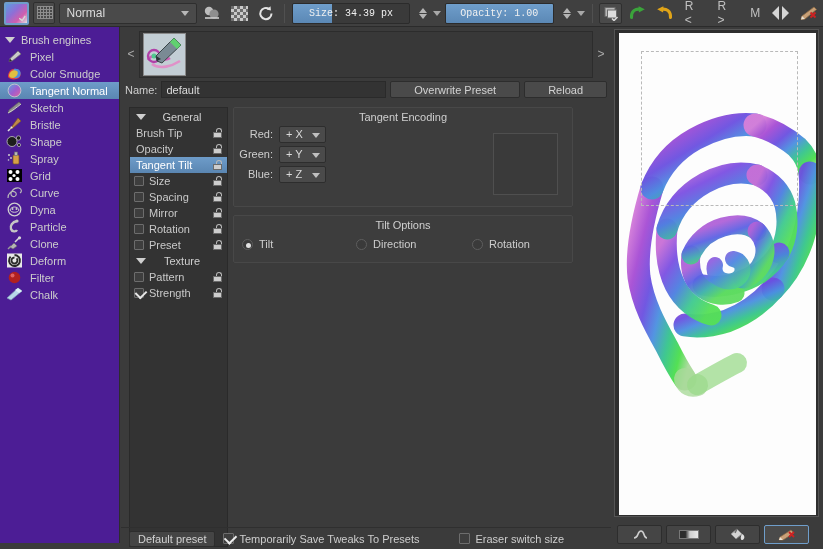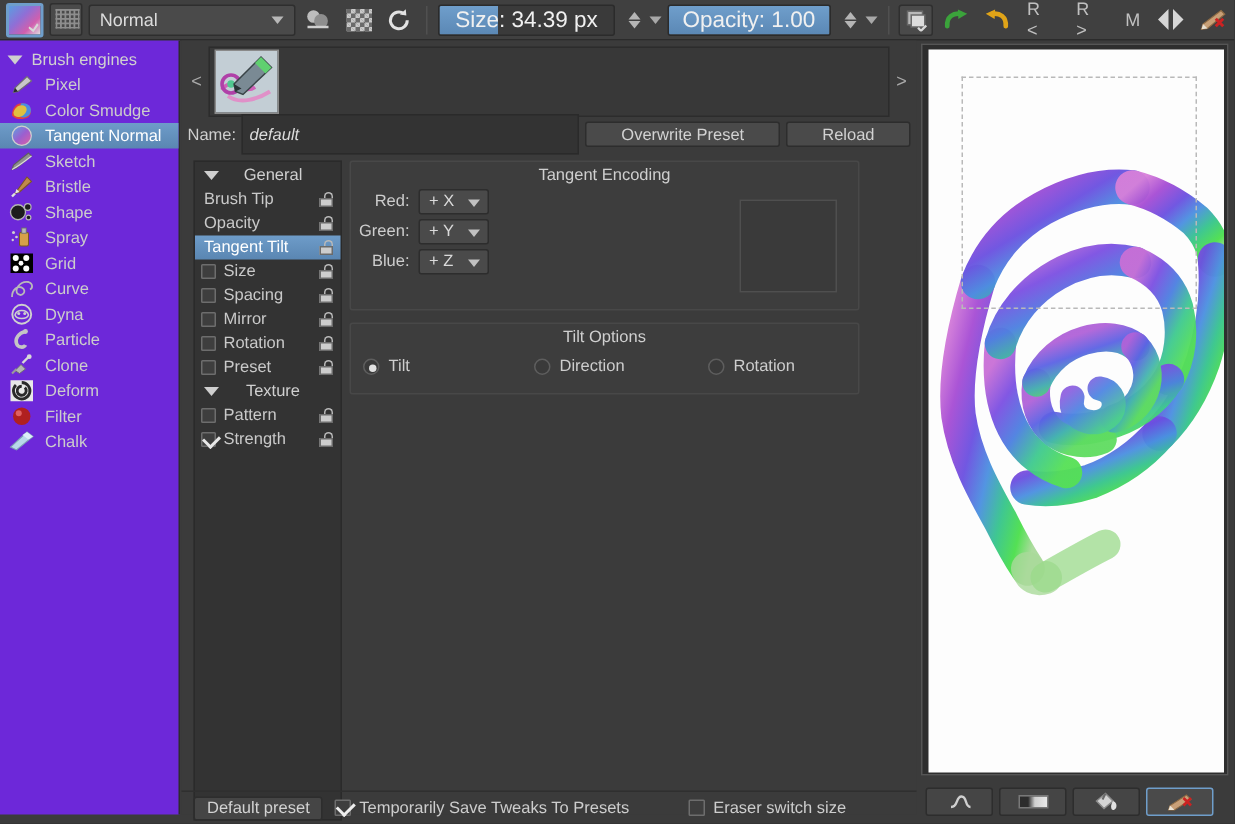--- a/index.html
+++ b/index.html
@@ -66,42 +66,42 @@
   #size-slider { width: 125px; }
   #size-slider .fill {
     position: absolute; left: 0; top: 0; bottom: 0; width: 34%;
     background: linear-gradient(#6f9ecb,#5b88b5);
   }
   #opacity-slider { width: 115px; }
   #opacity-slider .fill {
     position: absolute; left: 0; top: 0; bottom: 0; width: 100%;
     background: linear-gradient(#6f9ecb,#5b88b5);
   }
-  .slider-box .lbl { position: relative; z-index: 2; color: #f0f0f0; font-size: 15px; white-space: nowrap; }
+  .slider-box .lbl { position: relative; z-index: 2; color: #f0f0f0; font-size: 10px; white-space: nowrap; font-family: Liberation Mono, monospace; }
   .spin {
     width: 18px; height: 21px; display: flex; flex-direction: column;
     align-items: center; justify-content: center; gap: 1px;
   }
   .spin .up { width:0;height:0;border-left:4px solid transparent;border-right:4px solid transparent;border-bottom:5px solid #b5b5b5; }
   .spin .dn { width:0;height:0;border-left:4px solid transparent;border-right:4px solid transparent;border-top:5px solid #b5b5b5; }
   .spin-wrap { display:flex; align-items:center; gap:1px; }
   .mini-chev { width:0;height:0;border-left:4px solid transparent;border-right:4px solid transparent;border-top:5px solid #a8a8a8; }
   .tb-text { font-size: 12px; color: #c0c0c0; padding: 0 5px; letter-spacing: .3px; }
   .mirror-icon { width:17px;height:15px; position:relative; }
   .mirror-icon:before, .mirror-icon:after {
     content:""; position:absolute; top:0; width:0; height:0;
     border-top:7px solid transparent; border-bottom:7px solid transparent;
   }
   .mirror-icon:before { left:0; border-right:7px solid #d6d6d6; }
   .mirror-icon:after { right:0; border-left:7px solid #d6d6d6; }
 
   
   #engines {
     position: absolute; left: 0; top: 27px; width: 120px; height: 516px;
-    background: #6d28d9; border-right: 1px solid #2d2d2d;
+    background: #4c1d95; border-right: 1px solid #2d2d2d;
   }
   .engine-header {
     display: flex; align-items: center; gap: 6px; height: 17px;
     padding-left: 5px; font-size: 11px; color: #d0d0d0; margin-top: 4px;
   }
   .tri-down { width:0;height:0;border-left:5px solid transparent;border-right:5px solid transparent;border-top:6px solid #cfcfcf; }
   .engine-item {
     display: flex; align-items: center; gap: 7px; height: 17px;
     padding-left: 6px; font-size: 11px; color: #cccccc; cursor: default;
   }
@@ -125,22 +125,22 @@
     background: linear-gradient(160deg,#c5cfd4,#9fb0bb);
     position: relative; overflow: hidden;
   }
 
   #name-row {
     position: absolute; left: 4px; top: 54px; width: 482px; height: 17px;
     display: flex; align-items: center; gap: 4px;
   }
   .name-label { font-size: 11px; color: #cfcfcf; }
   #name-input {
-    flex: 1; height: 27px; background: #333333; border: 1px solid #2a2a2a;
-    color: #dcdcdc; font-style: italic; font-size: 11px; padding: 0 4px;
+    flex: 1; height: 17px; background: #333333; border: 1px solid #2a2a2a;
+    color: #dcdcdc; font-size: 11px; padding: 0 4px;
     font-family: "Liberation Sans", sans-serif;
   }
   .sm-btn {
     height: 17px; background: #4a4a4a; border: 1px solid #2d2d2d; border-radius: 2px;
     color: #d2d2d2; font-size: 11px; padding: 0 23px; display: flex;
     align-items: center; justify-content: center; white-space: nowrap;
     font-family: "Liberation Sans", sans-serif;
   }
 
   #options-list {

